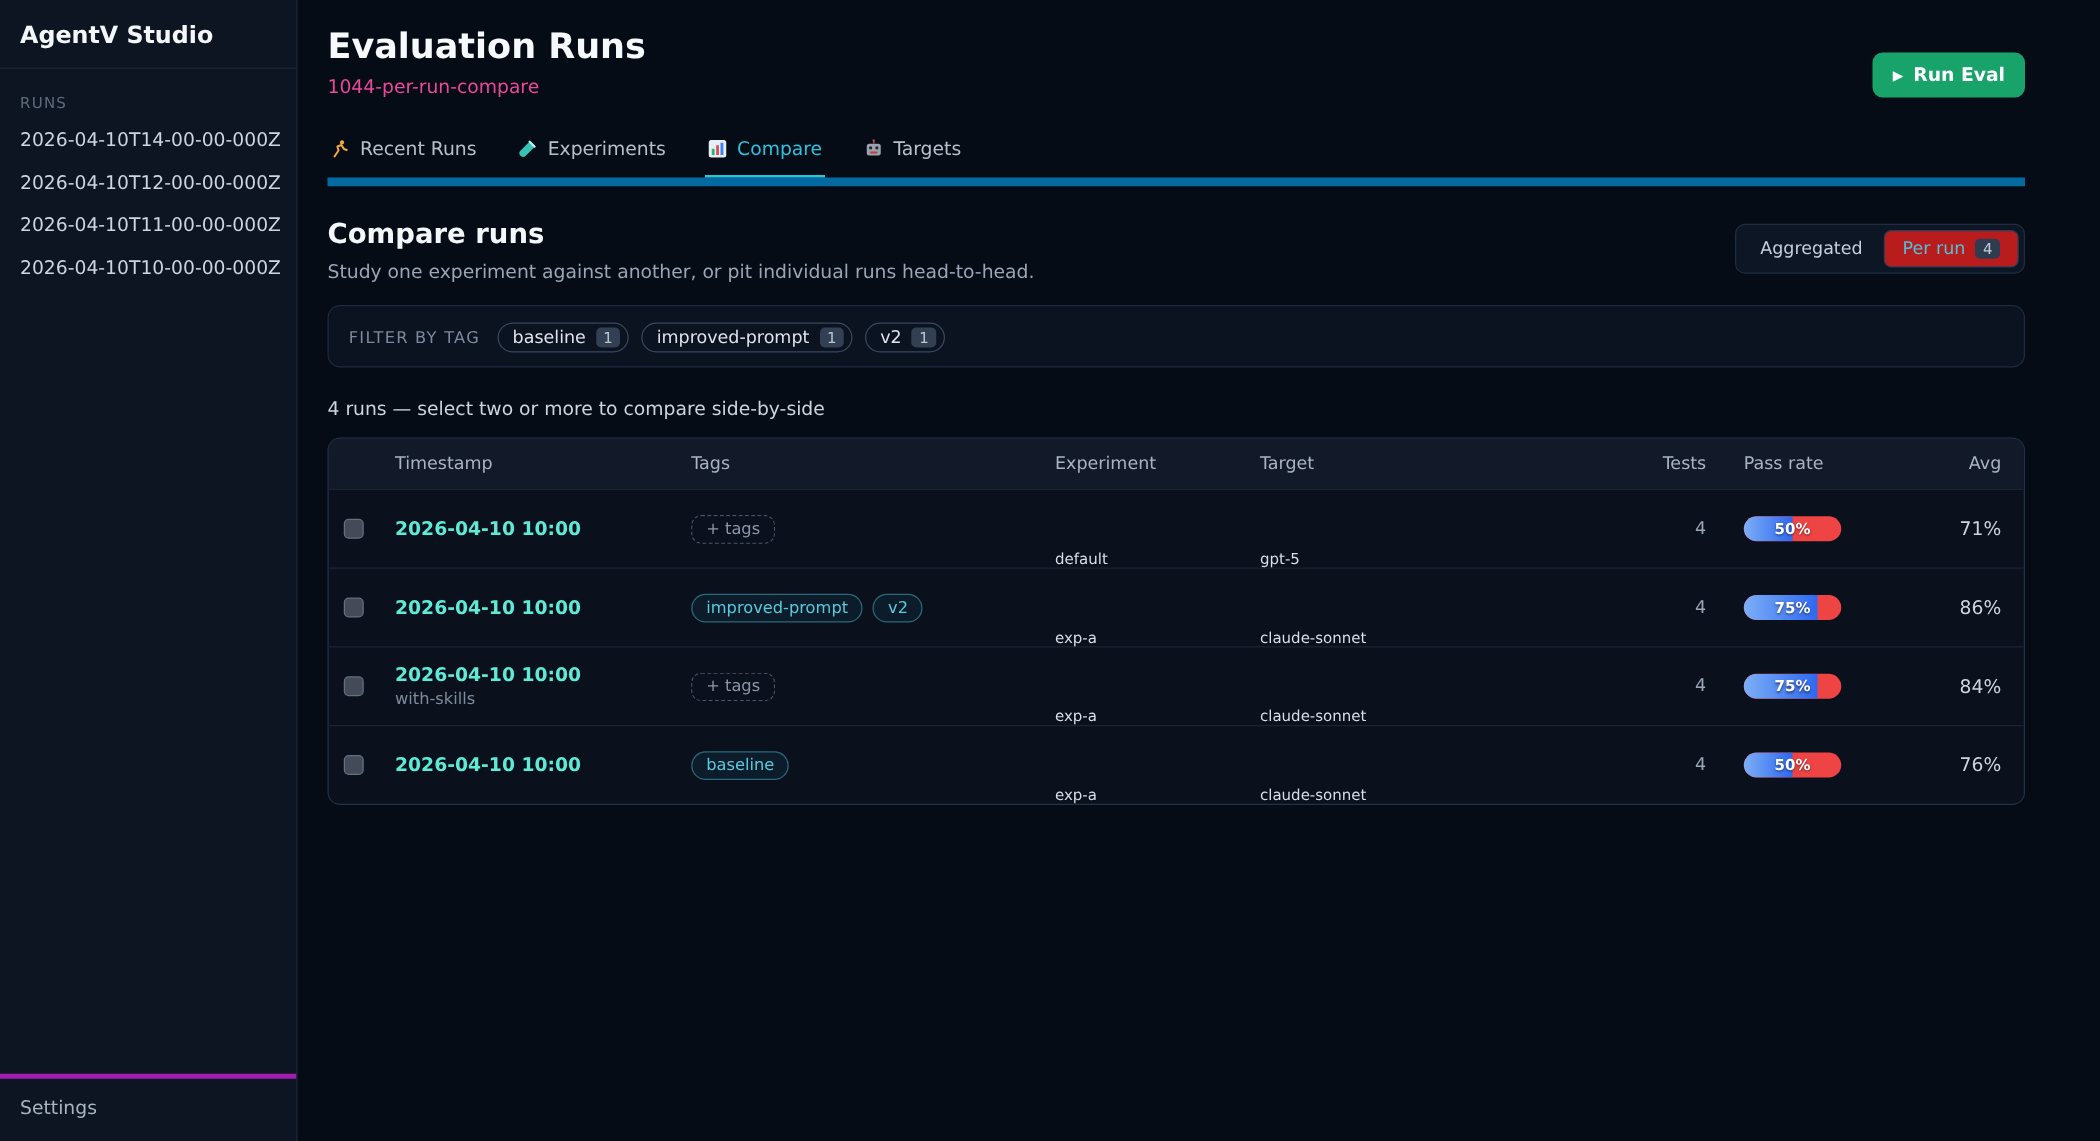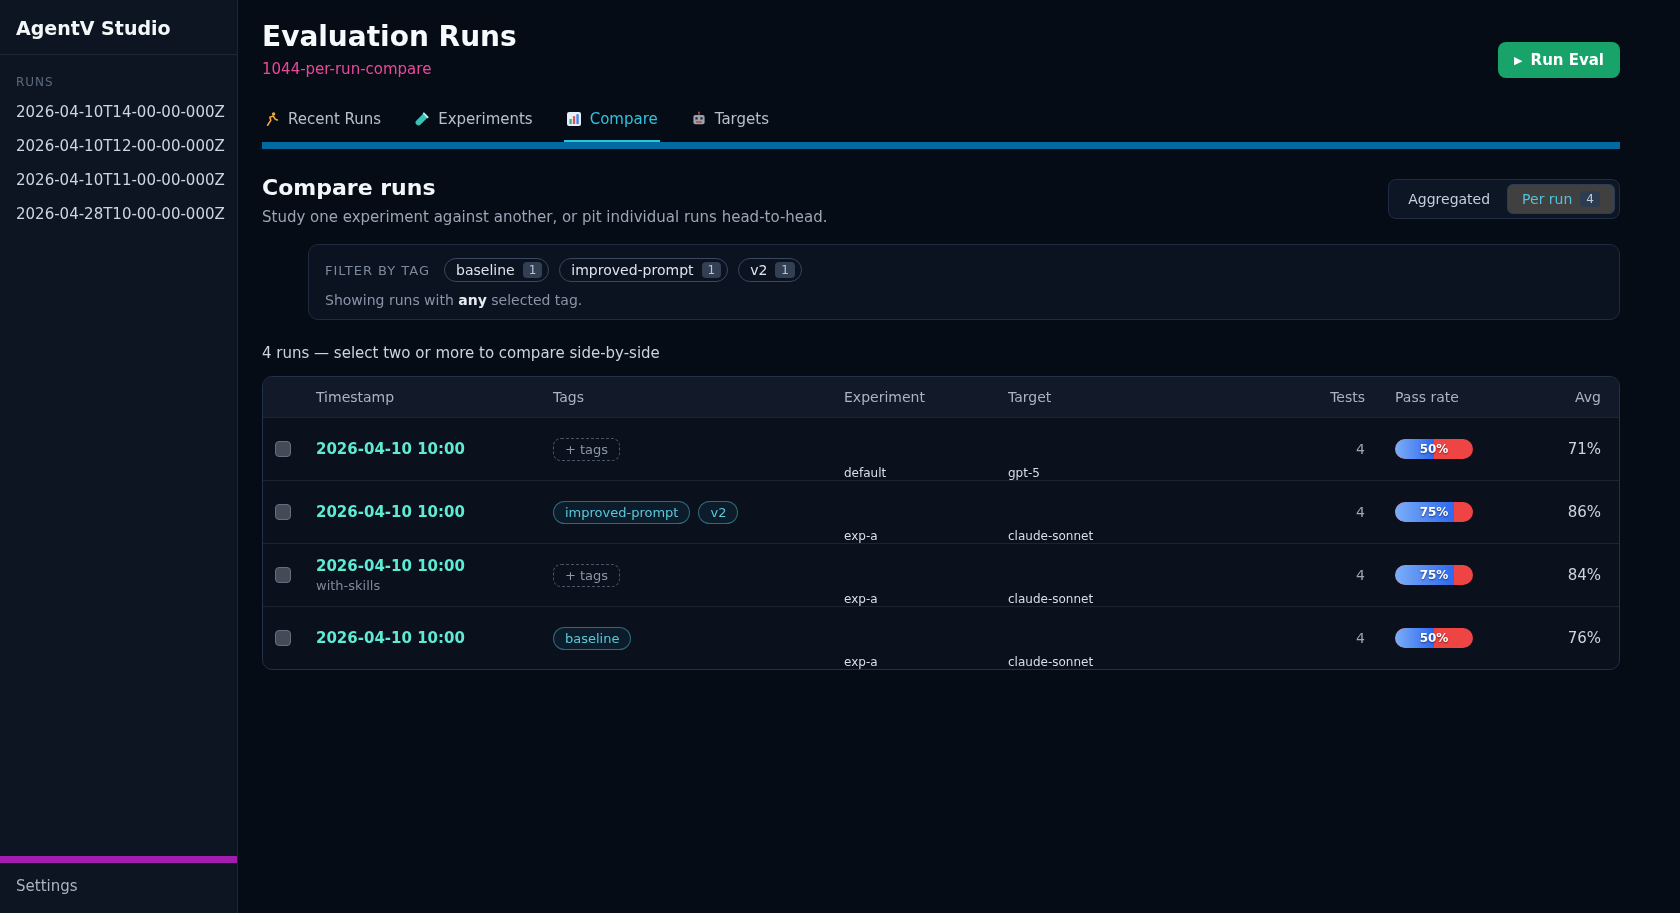--- a/index.html
+++ b/index.html
@@ -14,21 +14,21 @@
   .sidebar {
     width:238px; min-width:238px; height:100%;
     background:#0c1521; border-right:1px solid #1b2636;
     display:flex; flex-direction:column;
   }
   .sidebar-title { font-size:19px; font-weight:bold; color:#f4f7fa; padding:17px 16px 15px; }
   .sidebar-divider { border-bottom:1px solid #1b2636; }
   .sidebar-section { font-size:12px; letter-spacing:1px; color:#5d6b7c; padding:20px 16px 6px; }
   .run-item { font-size:15px; color:#cdd5df; padding:8px 16px; cursor:pointer; white-space:nowrap; }
   .sidebar-spacer { flex:1; }
-  .sidebar-footer { border-top:7px solid #a21caf; }
+  .sidebar-footer { border-top:4px solid #a21caf; }
   .settings-item { font-size:15px; color:#aab4c0; padding:14px 16px 18px; cursor:pointer; }
 
   
   .main { flex:1; padding:0 24px; overflow:hidden; }
   .page-header { display:flex; justify-content:space-between; align-items:flex-end; margin-top:20px; }
   .page-title { font-size:28px; font-weight:bold; color:#f7fafc; }
   .page-subtitle { font-size:15px; color:#ec4899; margin-top:7px; }
   .run-eval-btn {
     display:flex; align-items:center; gap:8px;
     background:#17a369; color:#fff; border:none; border-radius:8px;
@@ -49,26 +49,26 @@
   .compare-head { display:flex; justify-content:space-between; align-items:flex-start; margin-top:26px; }
   .section-title { font-size:22px; font-weight:bold; color:#f4f7fa; }
   .section-sub { font-size:15px; color:#9aa5b5; margin-top:8px; }
   .view-toggle {
     display:flex; align-items:center; gap:2px;
     background:#0c1624; border:1px solid #1f2c42; border-radius:8px; padding:4px; margin-top:4px;
   }
   .toggle-opt { background:transparent; border:1px solid transparent; color:#c6cfda;
     font-size:14px; padding:6px 14px; border-radius:6px; cursor:pointer; font-family:inherit;
     display:flex; align-items:center; gap:8px; }
-  .toggle-opt.active { background:#404040; border:1px solid #2e3d55; color:#4fc3dc; }
+  .toggle-opt.active { background:#b91c1c; border:1px solid #2e3d55; color:#4fc3dc; }
   .toggle-count { background:#2e3c52; color:#c3cdd9; font-size:12px; border-radius:4px; padding:1px 6px; }
 
   
   .filter-card { margin-top:18px; background:#0b1220; border:1px solid #1f2b40; border-radius:10px;
-    padding:13px 16px 11px;margin-left:46px; }
+    padding:13px 16px 11px; }
   .filter-row { display:flex; align-items:center; gap:14px; }
   .filter-label { font-size:13px; letter-spacing:1px; color:#7c8a9c; }
   .filter-chips { display:flex; gap:10px; }
   .chip { display:flex; align-items:center; gap:8px; background:transparent;
     border:1px solid #39485e; border-radius:999px; padding:3px 6px 3px 11px;
     color:#dde4ec; font-size:14px; cursor:pointer; font-family:inherit; }
   .chip-count { background:#333f52; color:#b9c4d2; font-size:12px; border-radius:4px; padding:1px 6px; }
   .filter-note { font-size:14px; color:#8a95a7; margin-top:10px; }
   .filter-note strong { color:#e6ebf1; font-weight:600; }
 
@@ -112,21 +112,21 @@
 <div class="app">
 
   <aside class="sidebar">
     <div class="sidebar-title">AgentV Studio</div>
     <div class="sidebar-divider"></div>
     <div class="sidebar-section">RUNS</div>
     <nav id="sidebar-runs">
         <div class="run-item">2026-04-10T14-00-00-000Z</div>
         <div class="run-item">2026-04-10T12-00-00-000Z</div>
         <div class="run-item">2026-04-10T11-00-00-000Z</div>
-        <div class="run-item">2026-04-28T10-00-00-000Z</div>
+        <div class="run-item">2026-04-10T10-00-00-000Z</div>
       </nav>
     <div class="sidebar-spacer"></div>
     <div class="sidebar-footer">
       <div class="settings-item">Settings</div>
     </div>
   </aside>
 
   <main class="main">
 
     <div class="page-header">
@@ -210,25 +210,20 @@
             <button class="chip">
               <span>improved-prompt</span>
               <span class="chip-count">1</span>
             </button>
             <button class="chip">
               <span>v2</span>
               <span class="chip-count">1</span>
             </button>
           </div>
       </div>
-      <p class="filter-note">
-        <span>Showing runs with</span>
-        <strong>any</strong>
-        <span>selected tag.</span>
-      </p>
     </div>
 
     <p class="summary">4 runs — select two or more to compare side-by-side</p>
 
     <div class="table-card">
       <div class="t-head" id="t-head">
           <span></span>
           <span>Timestamp</span>
           <span>Tags</span>
           <span>Experiment</span>

